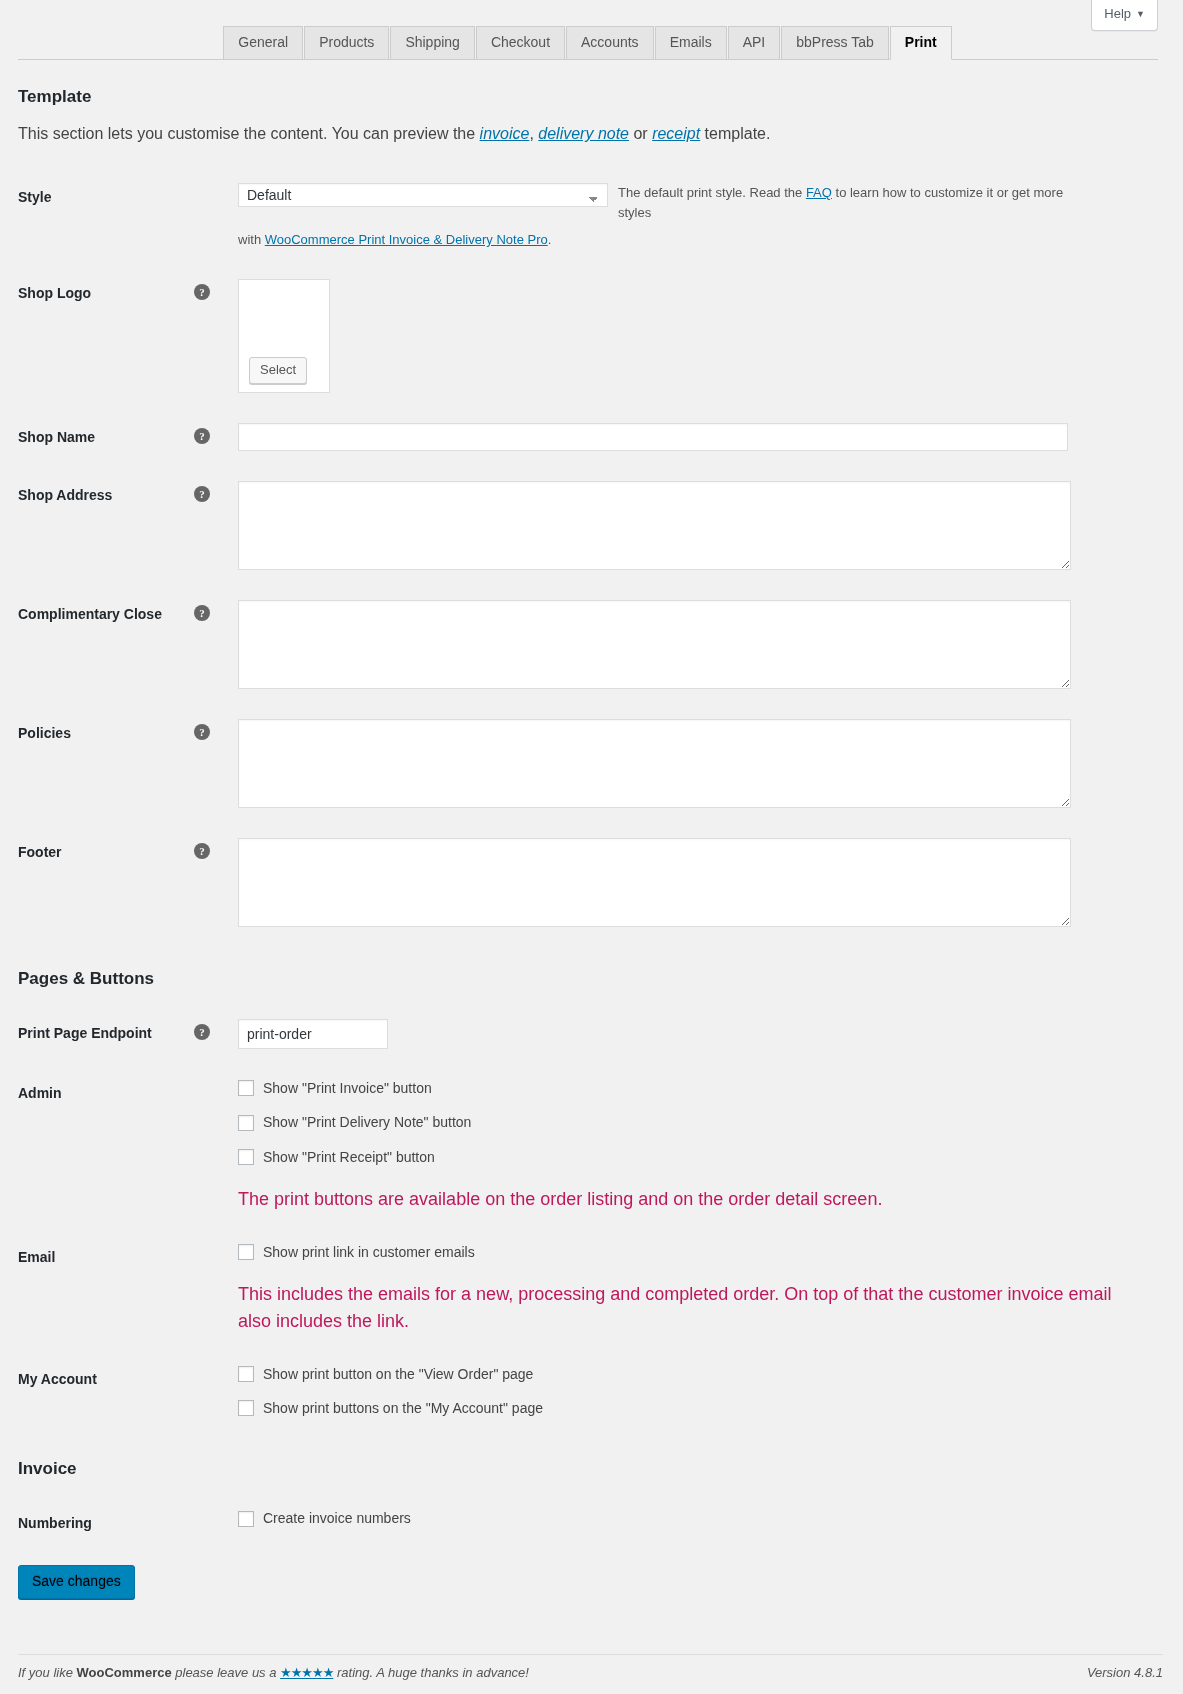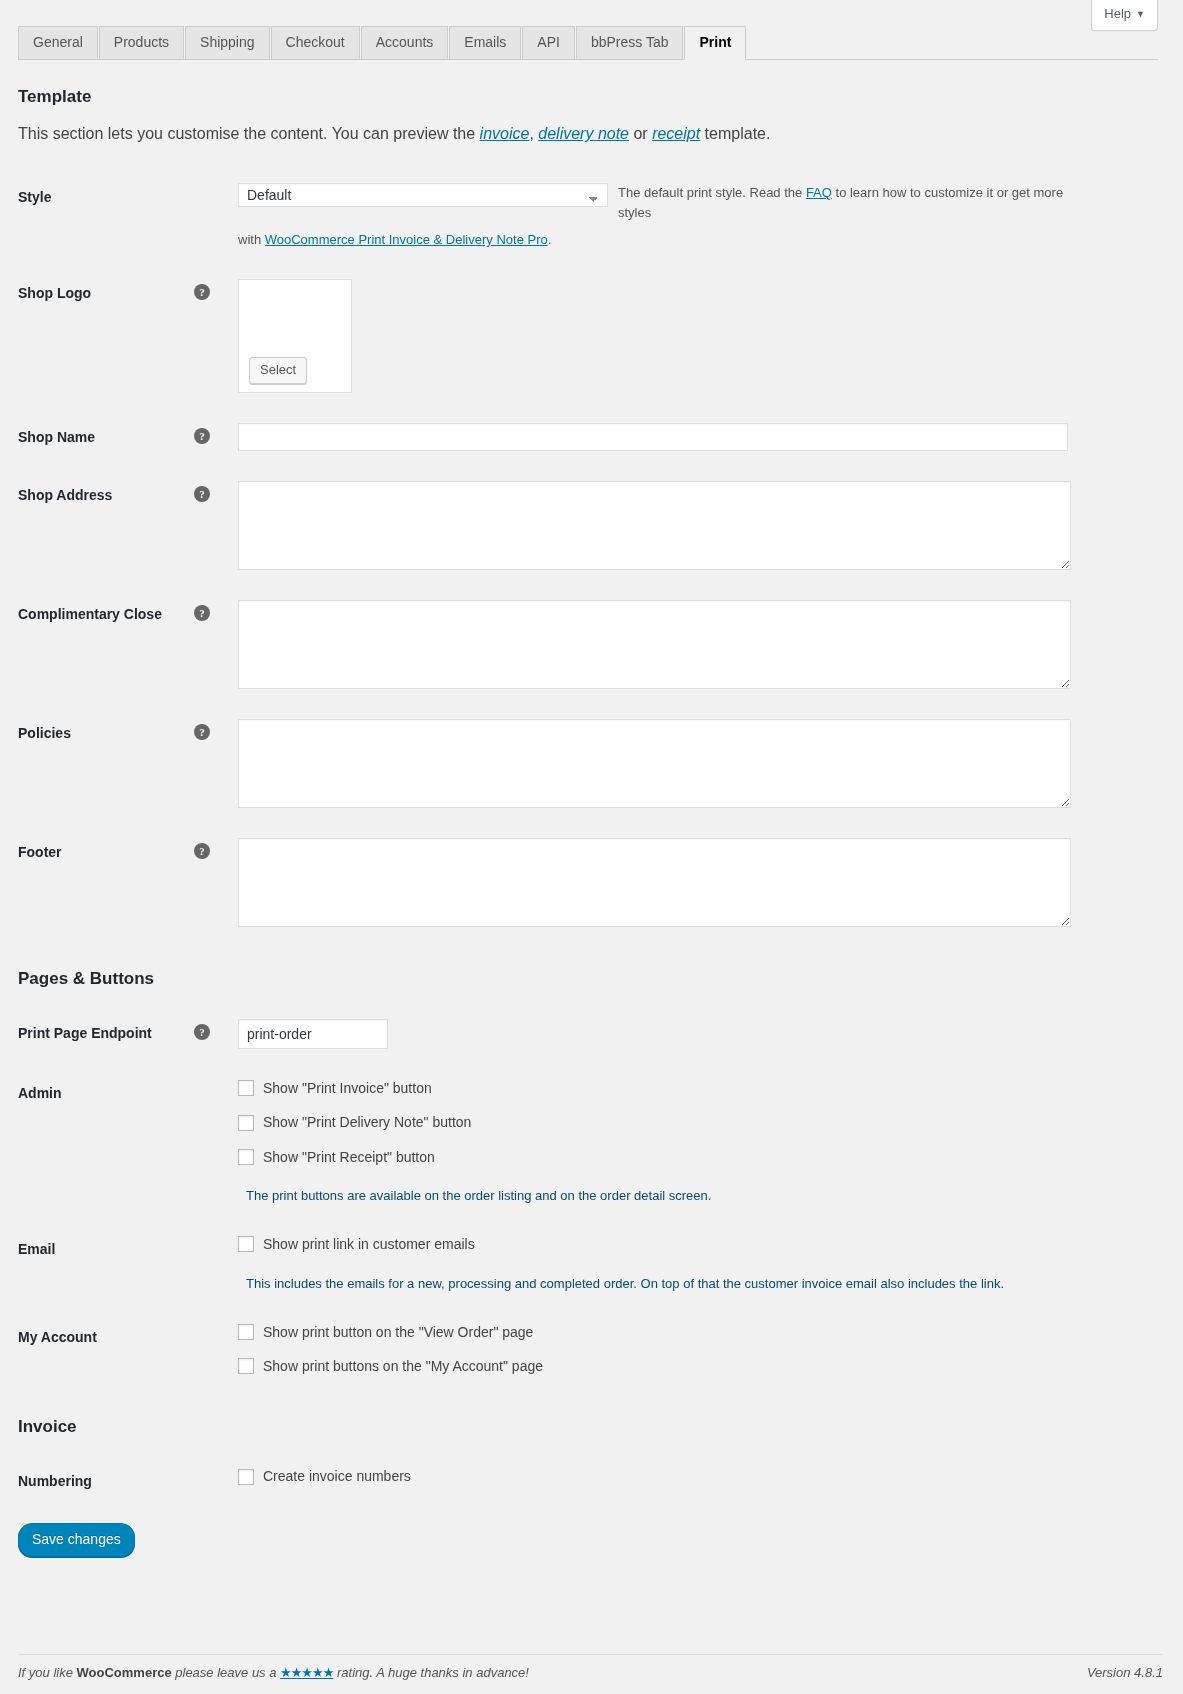--- a/index.html
+++ b/index.html
@@ -41,20 +41,21 @@
   .help-tab .caret { font-size: 9px; margin-left: 5px; position: relative; top: -1px; }
 
   
   .nav-tabs {
     position: relative;
     margin: 25px 25px 0 18px;
     padding-left: 0;
     border-bottom: 1px solid #ccc;
     height: 34px;
     box-sizing: content-box;
+    text-align: center;
   }
   .nav-tab {
     display: inline-block;
     position: relative;
     top: 1px;
     margin-right: 1px;
     padding: 7px 14px 8px 14px;
     background: #e5e5e5;
     border: 1px solid #ccc;
     border-bottom: none;
@@ -208,21 +209,21 @@
     font-family: "Liberation Sans", sans-serif;
     color: #32373c;
     box-shadow: inset 0 1px 2px rgba(0,0,0,0.04);
     resize: vertical;
     box-sizing: border-box;
     display: block;
   }
 
   
   .logo-box {
-    width: 114px;
+    width: 92px;
     height: 114px;
     border: 1px solid #ddd;
     background: #fff;
     position: relative;
     box-sizing: border-box;
     padding-left: 21px;
   }
   .logo-select-btn {
     position: absolute;
     left: 10px;
@@ -260,36 +261,36 @@
     cursor: pointer;
     border-radius: 0;
   }
   .cb-label {
     font-size: 14px;
     color: #444;
     line-height: 1.3;
     cursor: pointer;
   }
   p.field-desc {
-    font-size: 13px;
-    color: #0c4a6e;
-    margin: 20px 0 0 8px;
+    font-size: 18px;
+    color: #be185d;
+    margin: 20px 0 0 0;
     line-height: 1.5;
   }
 
   
   .submit-wrap {
     padding: 12px 0 0 0;
     margin: 0;
   }
   .btn-primary {
     background: #0085ba;
     border: 1px solid #0073aa;
-    border-radius: 14px;
-    color: #ffffff;
+    border-radius: 3px;
+    color: #000000;
     font-size: 14px;
     font-family: "Liberation Sans", sans-serif;
     padding: 6px 13px 7px 13px;
     line-height: 1.4;
     cursor: pointer;
     box-shadow: 0 1px 0 #006799;
     text-shadow: 0 -1px 1px #006799;
   }
 
   

